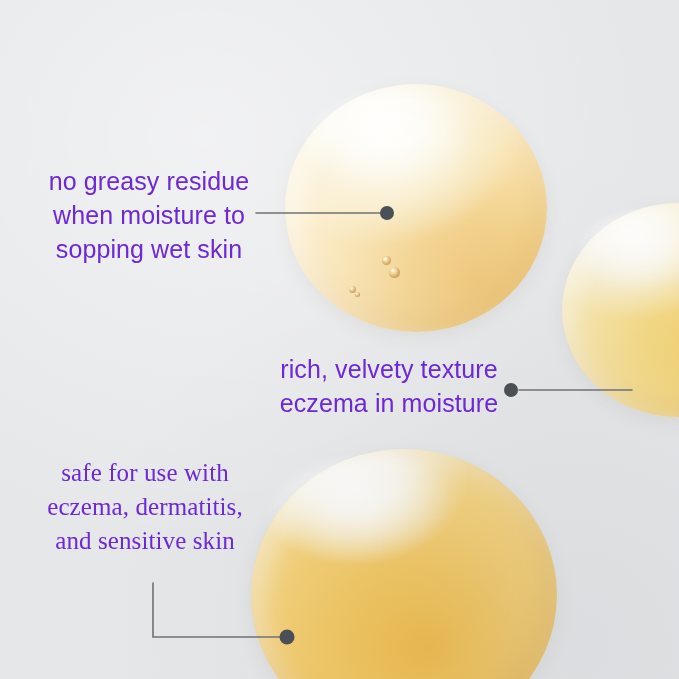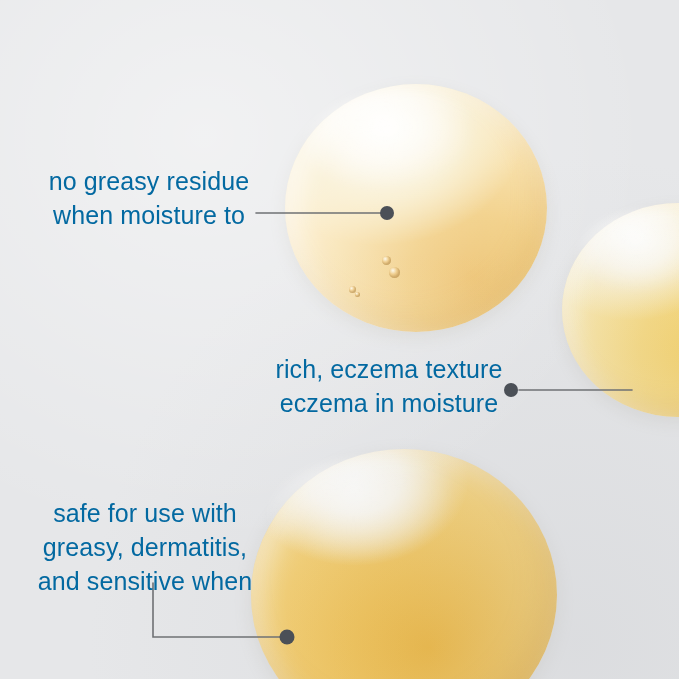--- a/index.html
+++ b/index.html
@@ -131,34 +131,34 @@
     position: absolute;
     inset: 0;
     z-index: 3;
     pointer-events: none;
   }
 
   
   .callout {
     position: absolute;
     z-index: 4;
-    color: #0369a1;
+    color: #6d28d9;
     font-family: "Liberation Sans", sans-serif;
     font-weight: 400;
     font-size: 25px;
     line-height: 34px;
     letter-spacing: 0.1px;
     text-align: center;
     white-space: nowrap;
   }
   .callout .line { display: block; }
 
   #callout-1 { left: 34px;  top: 164px; width: 230px; }
   #callout-2 { left: 272px; top: 352px; width: 234px; }
-  #callout-3 { left: 34px;  top: 496px; width: 222px; }
+  #callout-3 { left: 34px;  top: 456px; width: 222px; font-family: Liberation Serif, serif; }
 </style>
 </head>
 <body>
 
 <div id="scene">
 
   <div class="droplet" id="droplet-top"></div>
   <div id="droplet-top-sheen"></div>
 
   <div class="droplet" id="droplet-right"></div>
@@ -180,26 +180,27 @@
     <line x1="519" y1="390" x2="632" y2="390" stroke="#6f7174" stroke-width="1.6" stroke-linecap="round"></line>
     <circle cx="511" cy="390" r="7" fill="#4b5057"></circle>
 
     <polyline points="153,583 153,637 280,637" fill="none" stroke="#6f7174" stroke-width="1.6" stroke-linecap="round" stroke-linejoin="miter"></polyline>
     <circle cx="287" cy="637" r="7.5" fill="#4b5057"></circle>
   </svg>
 
   <div class="callout" id="callout-1">
     <span class="line">no greasy residue</span>
     <span class="line">when moisture to</span>
+    <span class="line">sopping wet skin</span>
   </div>
 
   <div class="callout" id="callout-2">
-    <span class="line">rich, eczema texture</span>
+    <span class="line">rich, velvety texture</span>
     <span class="line">eczema in moisture</span>
   </div>
 
   <div class="callout" id="callout-3">
     <span class="line">safe for use with</span>
-    <span class="line">greasy, dermatitis,</span>
-    <span class="line">and sensitive when</span>
+    <span class="line">eczema, dermatitis,</span>
+    <span class="line">and sensitive skin</span>
   </div>
 
 </div>
 
 </body></html>

